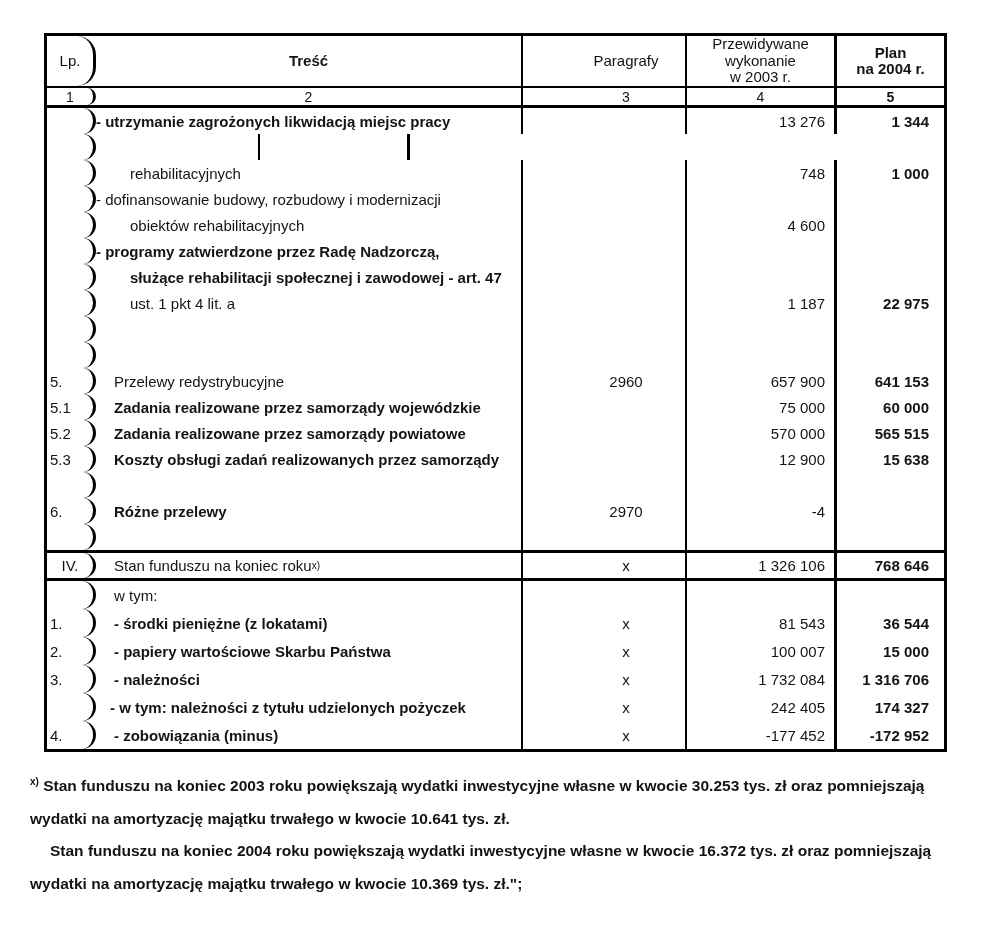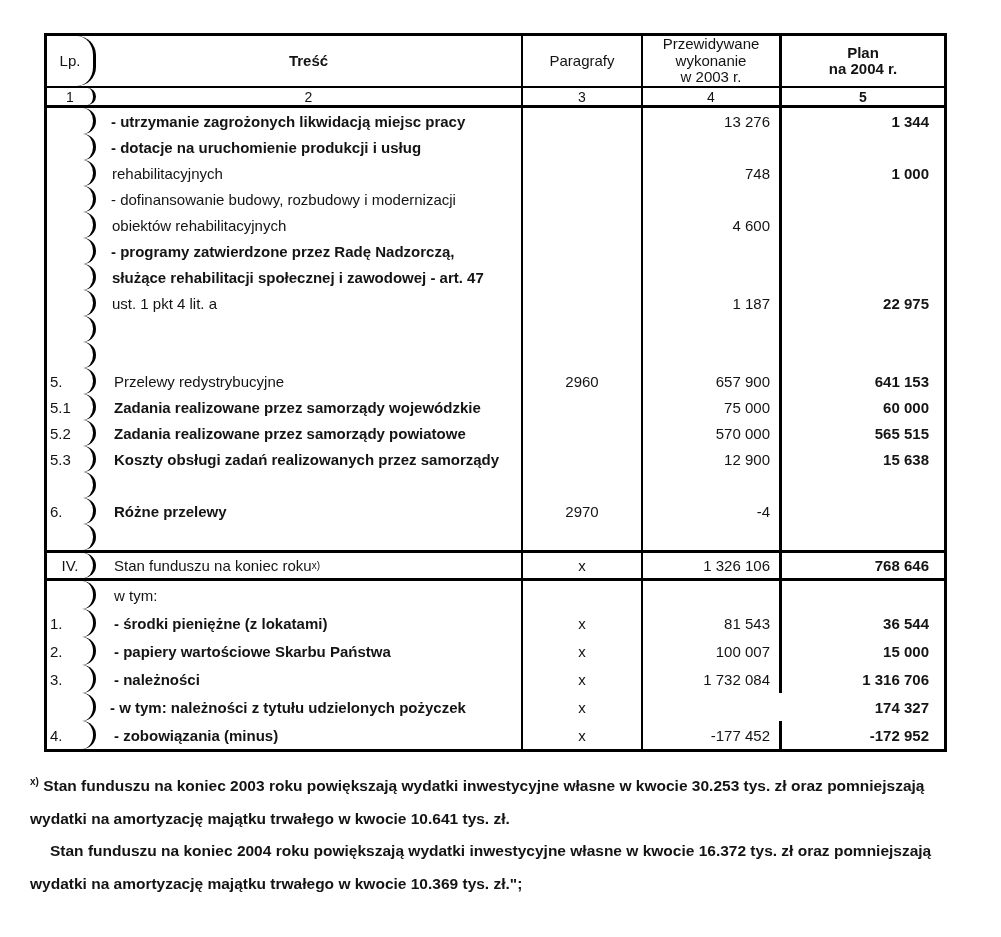--- a/index.html
+++ b/index.html
@@ -30,22 +30,22 @@
   .row > div {
     box-sizing: border-box;
     display: flex;
     align-items: center;
     overflow: hidden;
     font-size: 15px;
     white-space: nowrap;
   }
   .c1 { width: 49px;  border-right: 3px solid #000; padding-left: 3px; border-radius: 19px; }
   .c2 { width: 427px; border-right: 2px solid #000; padding-left: 18px; }
-  .c3 { width: 120px; border-right: 2px solid #000; justify-content: center; }
-  .c4 { width: 139px; border-right: 3px solid #000; justify-content: flex-end; padding-right: 9px; }
+  .c3 { width: 120px; border-right: 2px solid #000; justify-content: center; margin-left: 44px; }
+  .c4 { width: 150px; border-right: 3px solid #000; justify-content: flex-end; padding-right: 9px; }
   .c5 { flex: 1; justify-content: flex-end; padding-right: 15px; font-weight: bold; }
 
   .header-row { height: 50px; border-bottom: 2px solid #000; }
   .header-row > div {
     justify-content: center;
     padding: 0;
     text-align: center;
     line-height: 16.5px;
     white-space: pre-line;
   }
@@ -55,22 +55,22 @@
   .num-row > div { justify-content: center; padding: 0; font-size: 14px; }
 
   .sec1 { border-bottom: 3px solid #000; }
   .sec1 .row { height: 26px; }
 
   .iv-row { height: 25px; border-bottom: 3px solid #000; }
   .iv-row .c1 { justify-content: center; padding-left: 0; }
 
   .sec2 .row { height: 28px; justify-content: space-between; }
 
-  .ind-dash { padding-left: 15px; text-align: center; }
-  .ind-cont { padding-left: 16px; }
+  .ind-dash { padding-left: 0; text-align: center; }
+  .ind-cont { padding-left: 34px; }
   .ind-sub  { padding-left: 14px; }
   .b { font-weight: bold; }
 
   sup {
     font-size: 10px;
     line-height: 0;
     vertical-align: super;
   }
 
   
@@ -112,21 +112,20 @@
   <div class="sec1" id="sec1">
       <div class="row">
         <div class="c1"></div>
         <div class="c2 ind-dash b">- utrzymanie zagrożonych likwidacją miejsc pracy</div>
         <div class="c3"></div>
         <div class="c4">13 276</div>
         <div class="c5">1 344</div>
       </div>
       <div class="row">
         <div class="c1"></div>
-        <div class="c2 ind-dash b">- dotacje na uruchomienie produkcji i usług</div>
         <div class="c3"></div>
         <div class="c4"></div>
         <div class="c5"></div>
       </div>
       <div class="row">
         <div class="c1"></div>
         <div class="c2 ind-cont">rehabilitacyjnych</div>
         <div class="c3"></div>
         <div class="c4">748</div>
         <div class="c5">1 000</div>
@@ -268,20 +267,21 @@
         <div class="c1">3.</div>
         <div class="c2 b">- należności</div>
         <div class="c3">x</div>
         <div class="c4">1 732 084</div>
         <div class="c5">1 316 706</div>
       </div>
       <div class="row">
         <div class="c1"></div>
         <div class="c2 ind-sub b">- w tym: należności z tytułu udzielonych pożyczek</div>
         <div class="c3">x</div>
+        <div class="c4">242 405</div>
         <div class="c5">174 327</div>
       </div>
       <div class="row">
         <div class="c1">4.</div>
         <div class="c2 b">- zobowiązania (minus)</div>
         <div class="c3">x</div>
         <div class="c4">-177 452</div>
         <div class="c5">-172 952</div>
       </div>
     </div>

